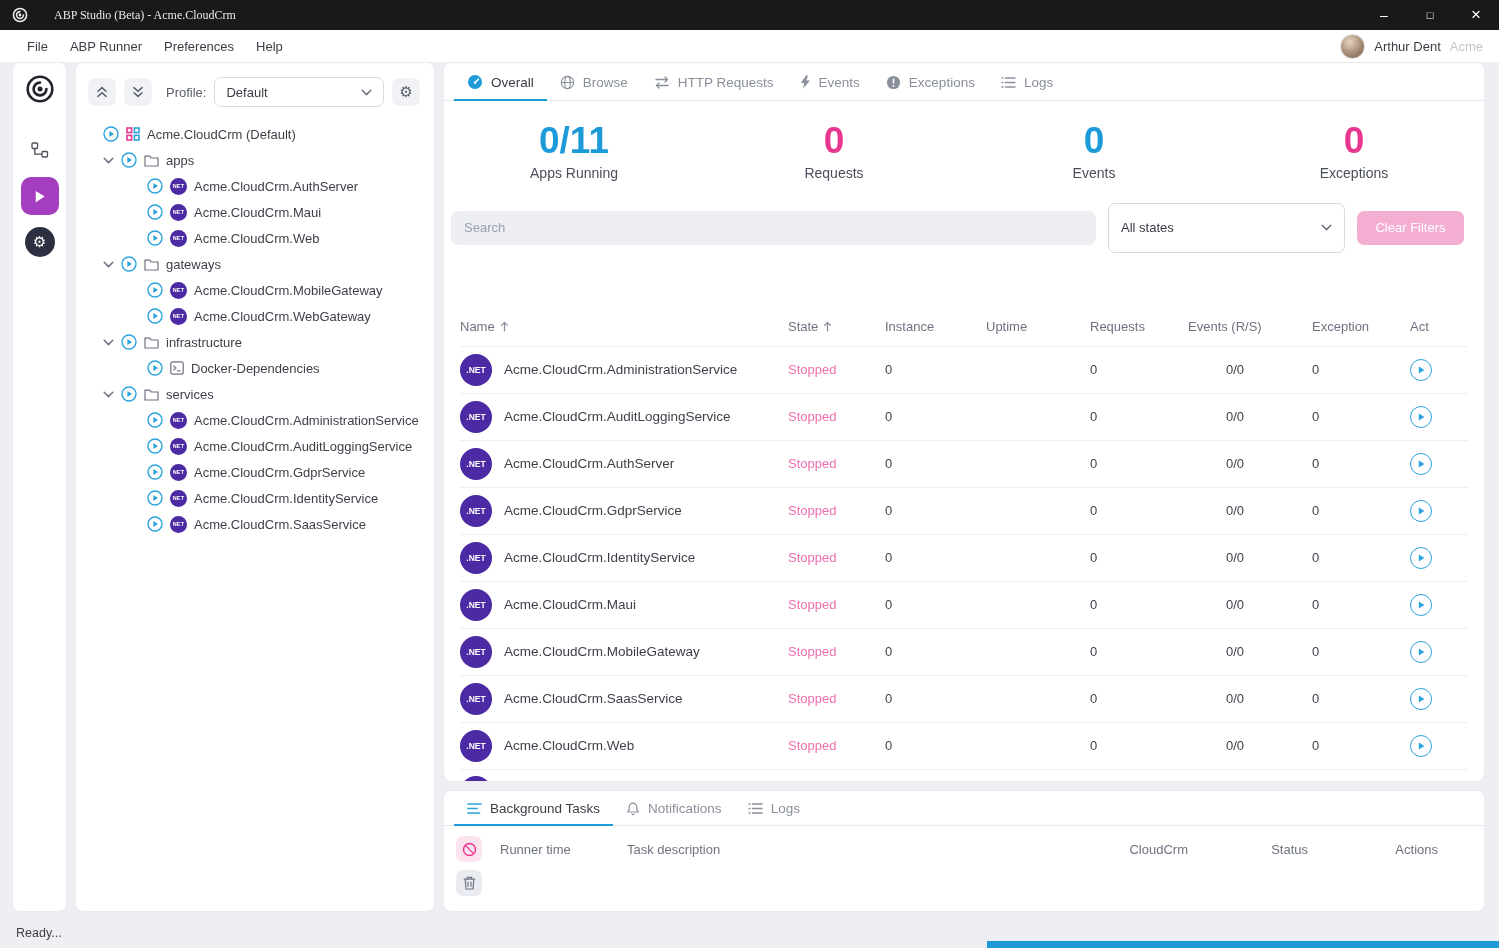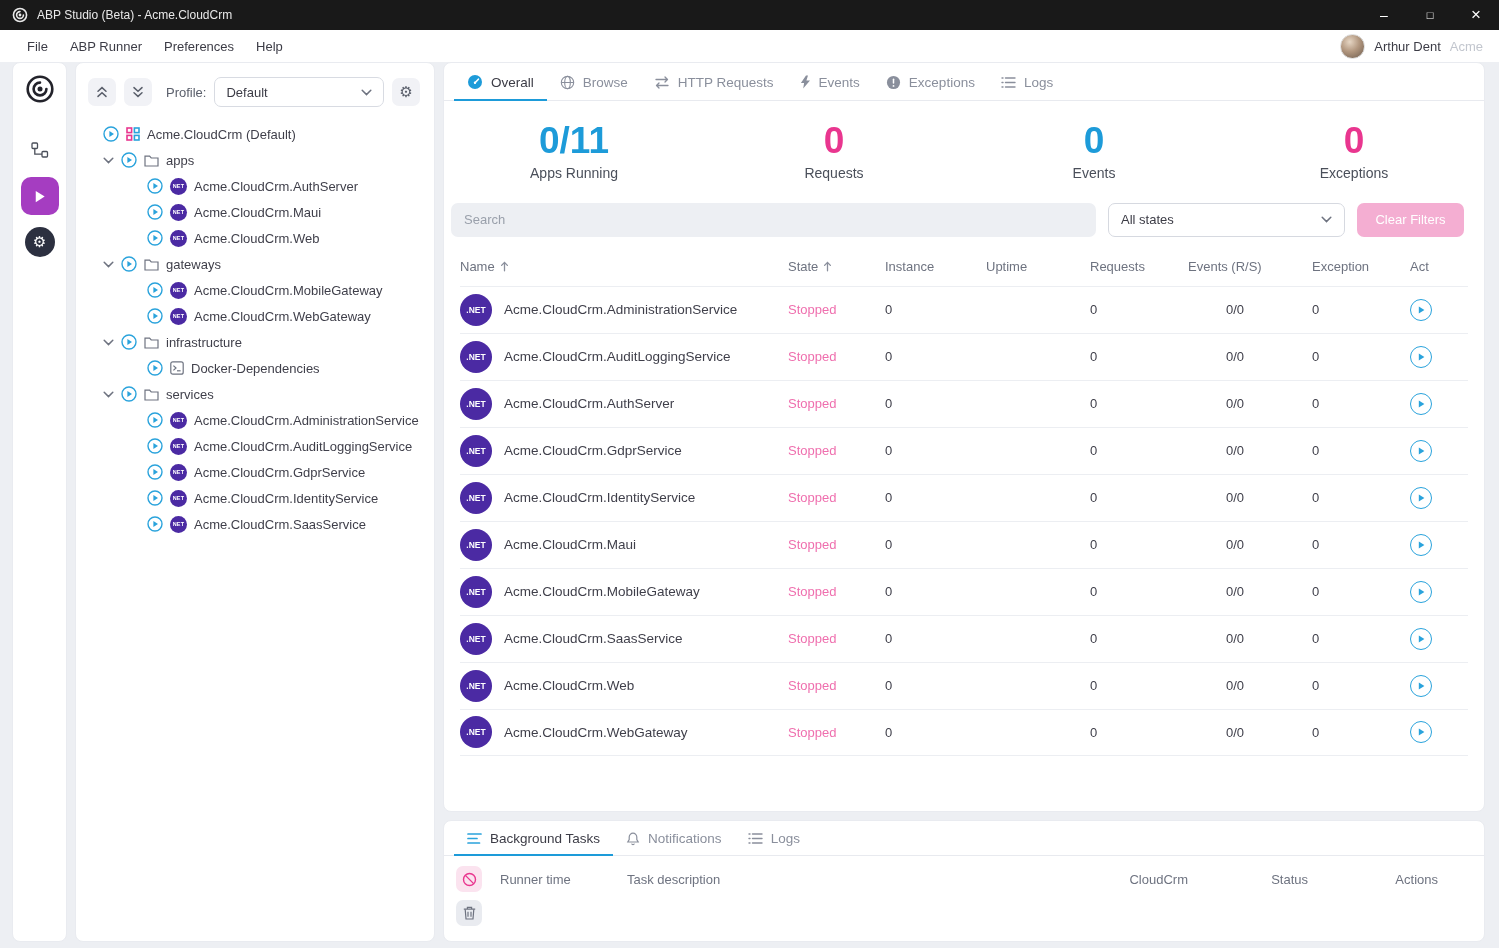--- a/index.html
+++ b/index.html
@@ -2,21 +2,21 @@
 <html><head>
 <meta charset="utf-8">
 <style>
   * { box-sizing: border-box; margin: 0; padding: 0; }
   html,body { width:1499px; height:948px; overflow:hidden; }
   body { font-family:"Liberation Sans", sans-serif; background:#edeff3; color:#3f3f4a; }
   .window { display:flex; flex-direction:column; height:100%; }
 
   
   .titlebar { height:30px; background:#191919; color:#e9e9e9; display:flex; align-items:center; padding-left:12px; font-size:12px; flex:0 0 auto; }
-  .tb-title { margin-left:9px; }
+  .tb-title { margin-left:26px;font-family:Liberation Serif, serif; }
   .tb-controls { margin-left:auto; display:flex; height:100%; }
   .tb-btn { width:46px; height:100%; display:flex; align-items:center; justify-content:center; color:#fff; cursor:pointer; }
   .tb-minimize { font-size:14px; }
   .tb-maximize { font-size:11px; }
   .tb-close { font-size:17px; }
 
   
   .menubar { height:32px; background:#fff; display:flex; align-items:center; padding:0 16px; font-size:13px; color:#3c3c46; flex:0 0 auto; }
   .menu-items { display:flex; }
   .menu-item { padding:0 11px; cursor:pointer; }
@@ -61,26 +61,26 @@
   .stats { display:flex; padding:20px 0 14px; flex:0 0 auto; }
   .stat { flex:1; text-align:center; }
   .stat-value { font-size:37px; font-weight:700; line-height:1.1; }
   .stat-blue { color:#1d9bd9; }
   .stat-pink { color:#e9368f; }
   .stat-label { font-size:14px; color:#4a4f5a; margin-top:3px; }
 
   .filter-row { display:flex; align-items:center; gap:12px; padding:8px 20px 16px 7px; flex:0 0 auto; }
   .search-input { flex:1; height:34px; background:#edeff3; border:none; border-radius:7px; padding:0 13px; font-size:13px; color:#3c3c46; font-family:inherit; outline:none; }
   .search-input::placeholder { color:#9aa0ab; }
-  .state-select { width:237px; flex:0 0 auto; height:34px; border:1px solid #d6d9e0; border-radius:7px; background:#fff; display:flex; align-items:center; justify-content:space-between; padding:0 12px; font-size:13px; color:#3c3c46; cursor:pointer; }
+  .state-select { width:237px; flex:0 0 auto; height:50px; border:1px solid #d6d9e0; border-radius:7px; background:#fff; display:flex; align-items:center; justify-content:space-between; padding:0 12px; font-size:13px; color:#3c3c46; cursor:pointer; }
   .clear-btn { width:107px; flex:0 0 auto; height:34px; border:none; border-radius:7px; background:#f4aed2; color:#fff; font-size:13px; font-family:inherit; cursor:pointer; }
 
   .srv-table { flex:1; min-height:0; padding:0 16px; display:flex; flex-direction:column; overflow:hidden; }
   .srv-header, .srv-row { display:grid; grid-template-columns:328px 97px 101px 104px 98px 124px 98px 1fr; align-items:center; }
-  .srv-header { font-size:13px; color:#6e7380; padding:6px 0 12px; flex:0 0 auto; }
+  .srv-header { font-size:13px; color:#6e7380; padding:6px 0 12px; flex:0 0 auto;margin-top:44px; }
   .hcell { display:flex; align-items:center; gap:5px; cursor:pointer; white-space:nowrap; overflow:hidden; }
   .icon.sort svg { display:block; }
   .srv-body { flex:1; overflow:hidden; }
   .srv-row { height:47px; border-top:1px solid #eceef2; font-size:13px; color:#3f3f4a; cursor:default; }
   .srv-body .srv-row:last-child { border-bottom:1px solid #eceef2; }
   .name-cell { display:flex; align-items:center; gap:12px; overflow:hidden; }
   .net-badge { width:32px; height:32px; flex:0 0 auto; border-radius:50%; background:#4b2aa3; color:#fff; font-size:8.5px; font-weight:700; display:inline-flex; align-items:center; justify-content:center; }
   .srv-name { font-size:13.5px; white-space:nowrap; }
   .cell.state { color:#ef6fae; }
   .cell.events { padding-left:38px; }
@@ -815,14 +815,18 @@
                 <div class="bt-hcell bh-status">Status</div>
                 <div class="bt-hcell bh-actions">Actions</div>
               </div>
           </div>
         </div>
       </div>
 
     </div>
   </div>
 
+  <div class="statusbar">
+    <span>Ready...</span>
+    <div class="progress-strip"></div>
+  </div>
 
 </div>
 
 </body></html>

